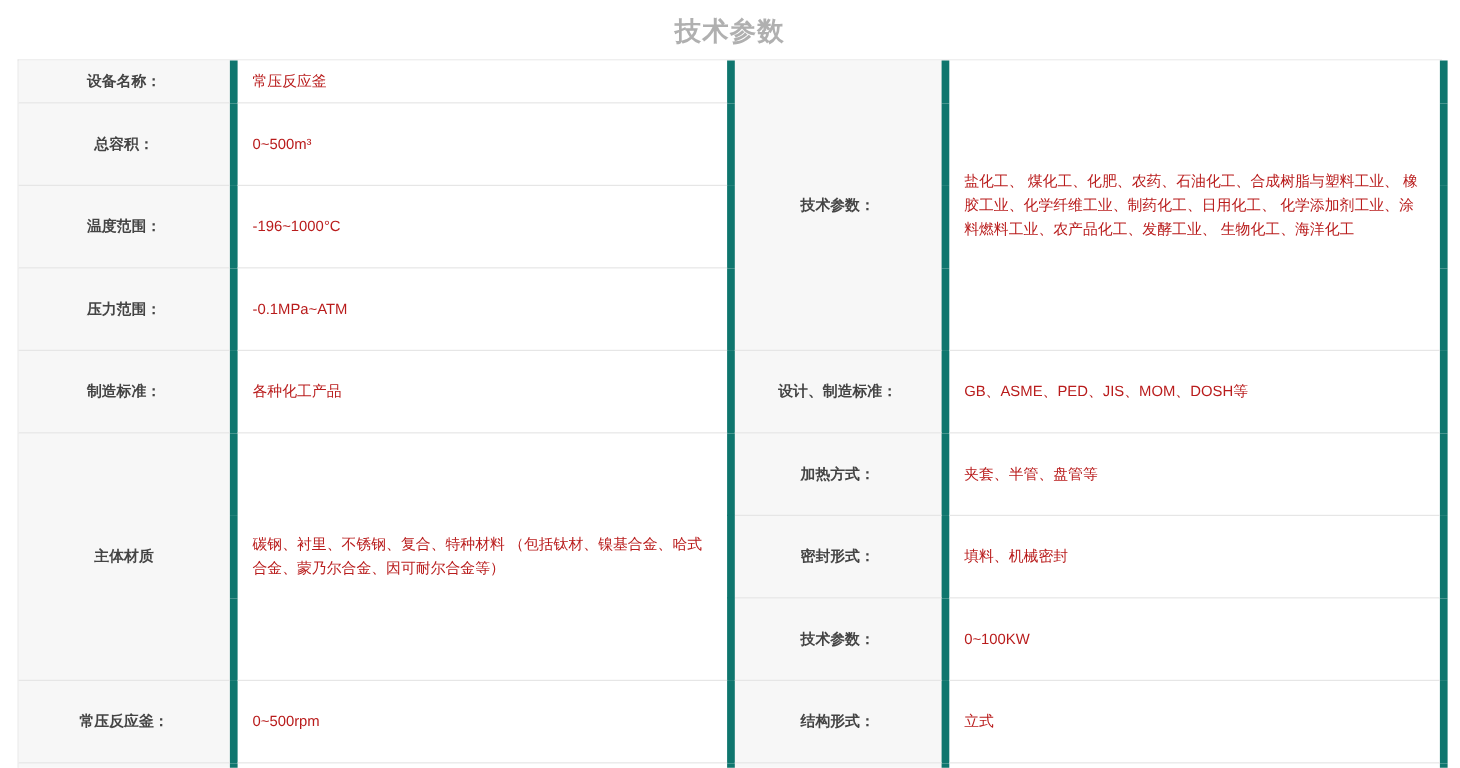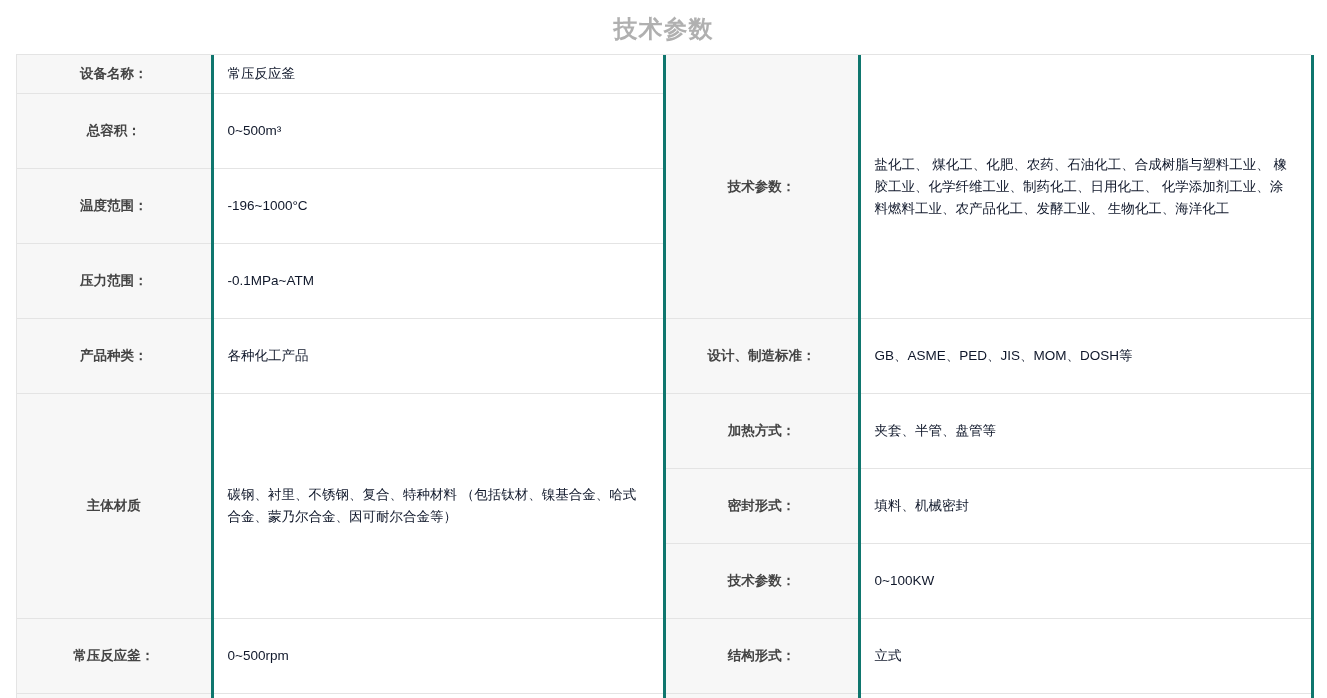--- a/index.html
+++ b/index.html
@@ -28,38 +28,38 @@
     margin: 0 16px;
     border-top: 1px solid #e4e4e4;
     border-left: 1px solid #e4e4e4;
   }
   table.spec {
     border-collapse: collapse;
     width: 1295px;
     table-layout: fixed;
   }
   table.spec td {
-    border-right: 3px solid #0f766e;
+    border-right: 7px solid #0f766e;
     border-bottom: 1px solid #e4e4e4;
     vertical-align: middle;
     font-size: 13.5px;
     line-height: 22px;
   }
   td.label {
     background: #f7f7f7;
     text-align: center;
     font-weight: bold;
     color: #444444;
     padding: 8px 6px;
   }
   td.value {
     background: #ffffff;
     text-align: left;
     padding: 8px 14px;
-    color: #0f172a;
+    color: #b91c1c;
   }
   .col-l1 { width: 195px; }
   .col-v1 { width: 452px; }
   .col-l2 { width: 195px; }
   .col-v2 { width: 453px; }
   .cell-pad-tall { height: 58px; }
   .multiline { line-height: 23px; }
 </style>
 </head>
 <body>
@@ -87,21 +87,21 @@
     </tr>
     <tr>
       <td class="label cell-pad-tall">温度范围：</td>
       <td class="value cell-pad-tall">-196~1000°C</td>
     </tr>
     <tr>
       <td class="label cell-pad-tall">压力范围：</td>
       <td class="value cell-pad-tall">-0.1MPa~ATM</td>
     </tr>
     <tr>
-      <td class="label cell-pad-tall">产品种类：</td>
+      <td class="label cell-pad-tall">制造标准：</td>
       <td class="value cell-pad-tall">各种化工产品</td>
       <td class="label cell-pad-tall">设计、制造标准：</td>
       <td class="value cell-pad-tall">GB、ASME、PED、JIS、MOM、DOSH等</td>
     </tr>
     <tr>
       <td class="label" rowspan="3">主体材质</td>
       <td class="value multiline" rowspan="3">碳钢、衬里、不锈钢、复合、特种材料 （包括钛材、镍基合金、哈式合金、蒙乃尔合金、因可耐尔合金等）</td>
       <td class="label cell-pad-tall">加热方式：</td>
       <td class="value cell-pad-tall">夹套、半管、盘管等</td>
     </tr>

